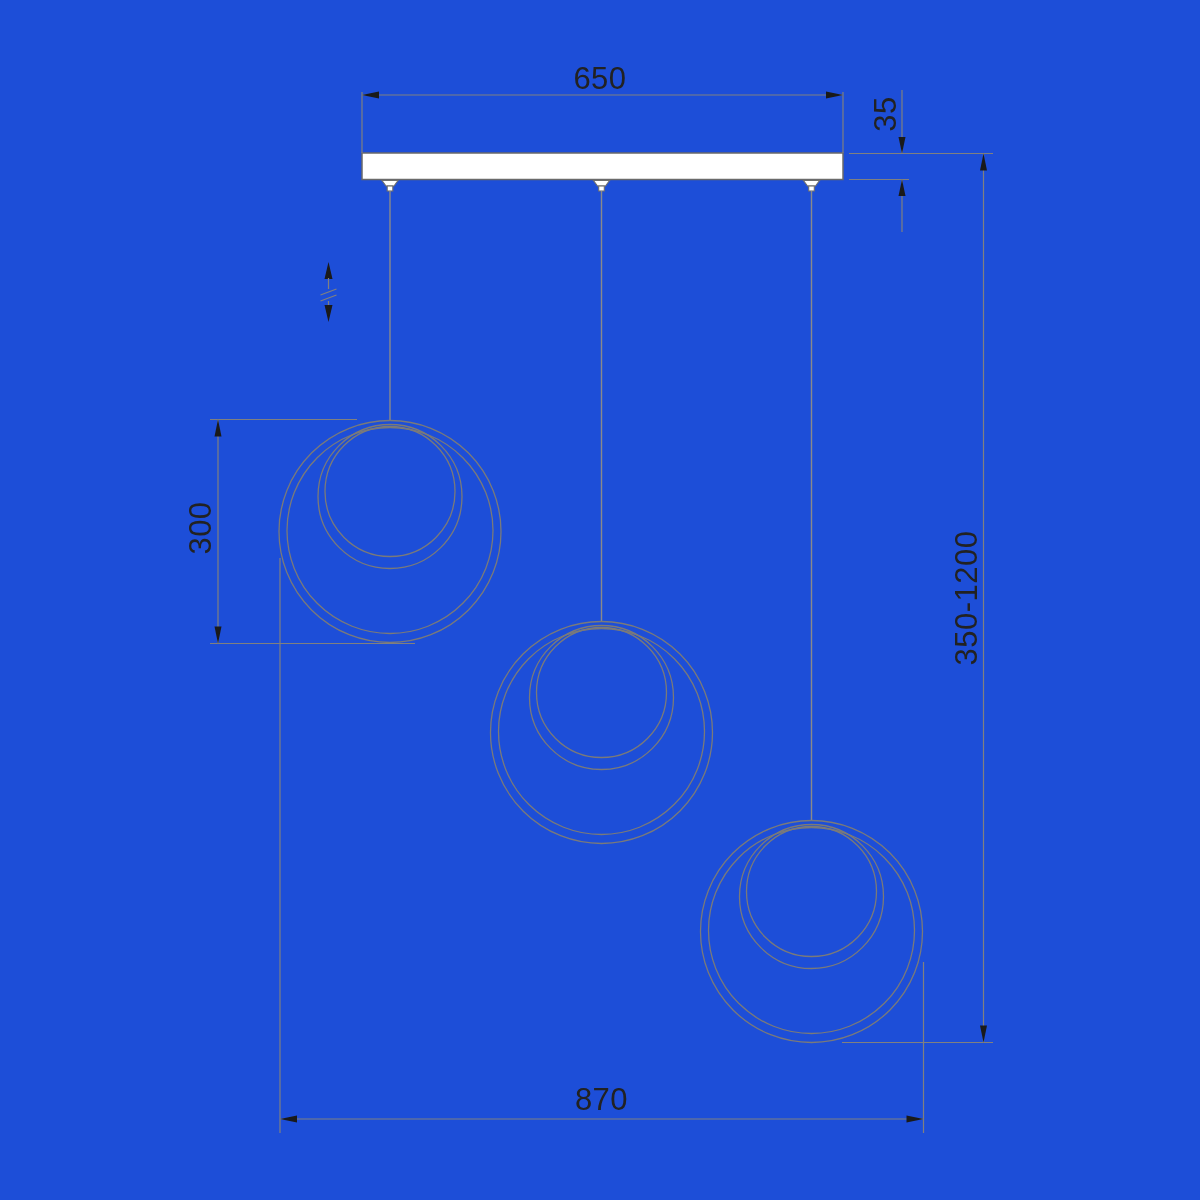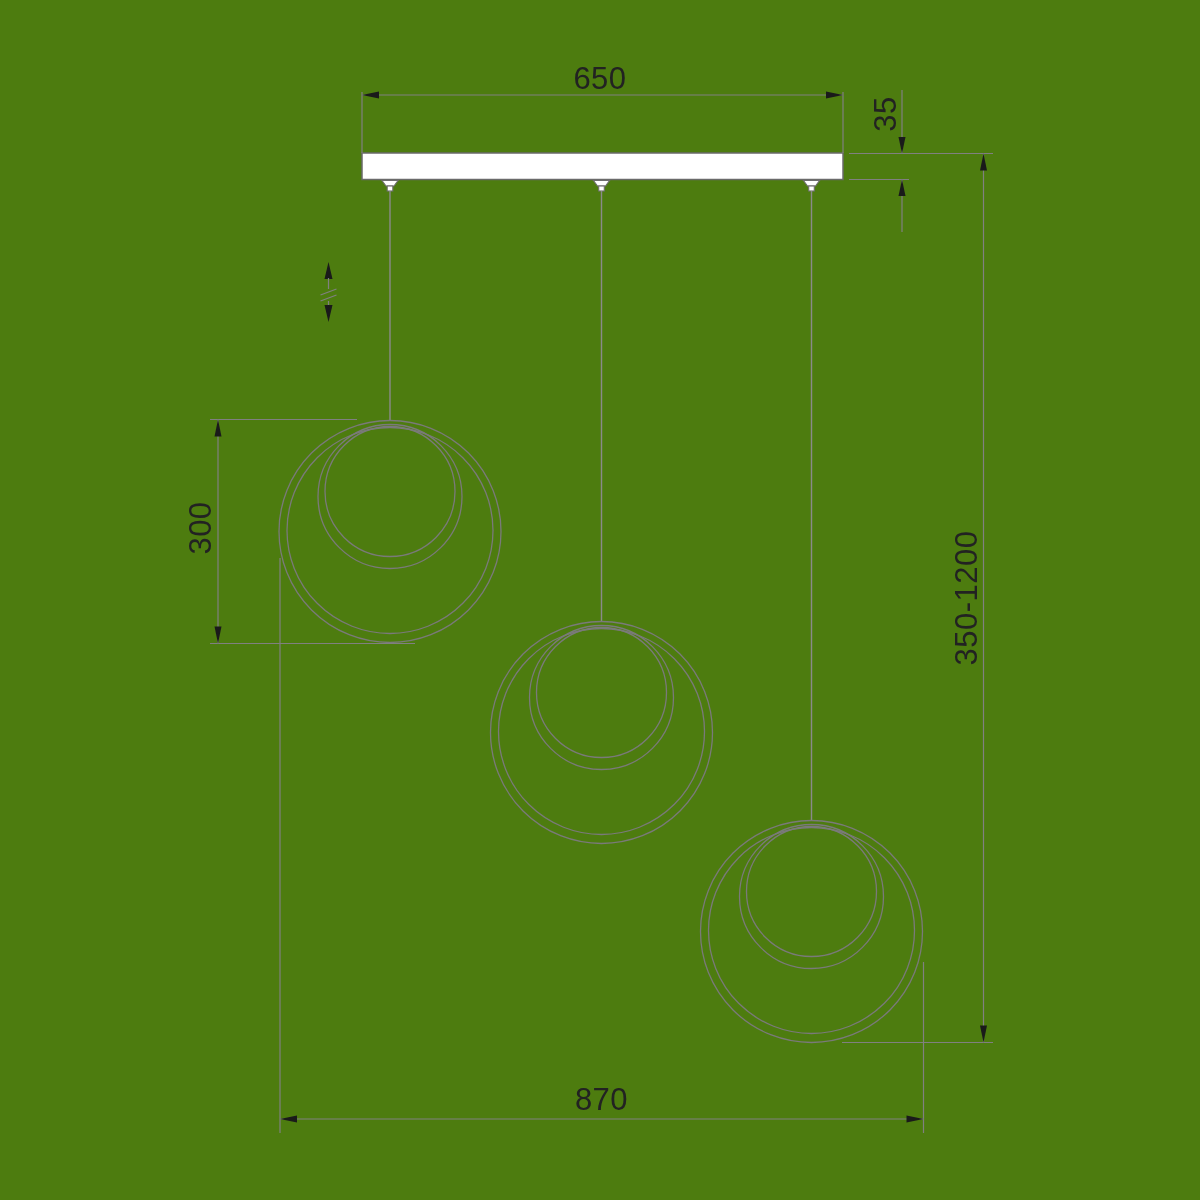--- a/index.html
+++ b/index.html
@@ -7,21 +7,21 @@
     padding: 0;
     background: #ffffff;
     width: 1200px;
     height: 1200px;
     font-family: "Liberation Sans", sans-serif;
   }
   .canvas {
     position: relative;
     width: 1200px;
     height: 1200px;
-    background: #4d7c0f;
+    background: #1d4ed8;
     overflow: hidden;
   }
   svg { display: block; }
   .outline {
     fill: none;
     stroke: #7a7a7a;
     stroke-width: 1.3;
   }
   .dimline {
     stroke: #808080;

